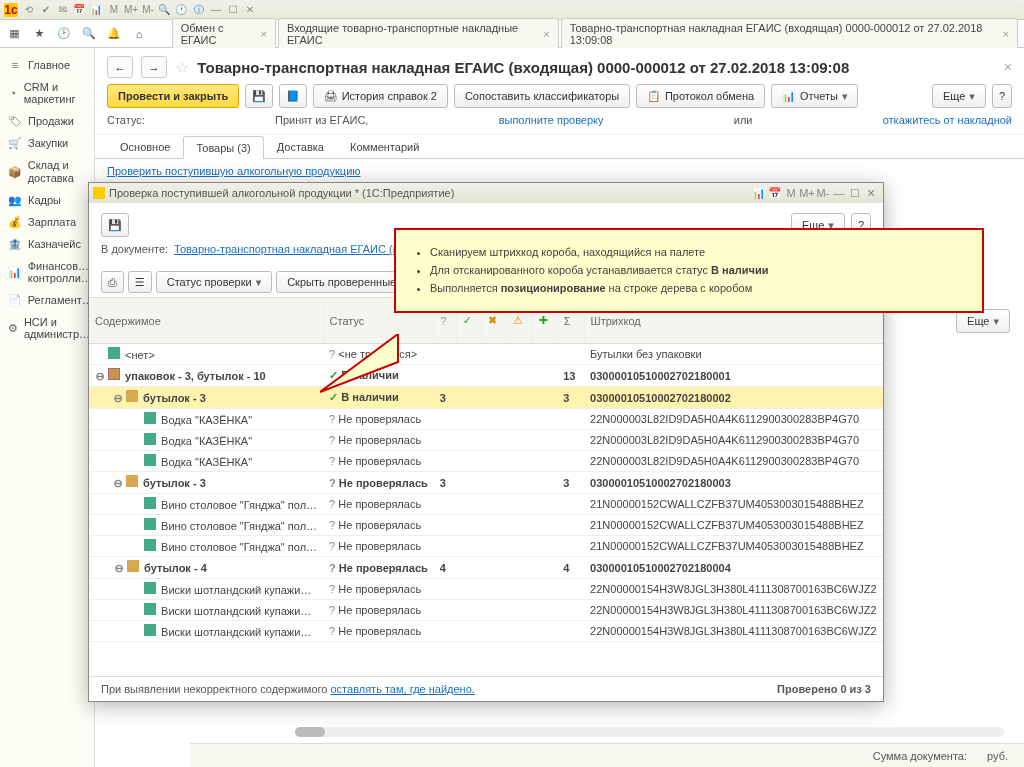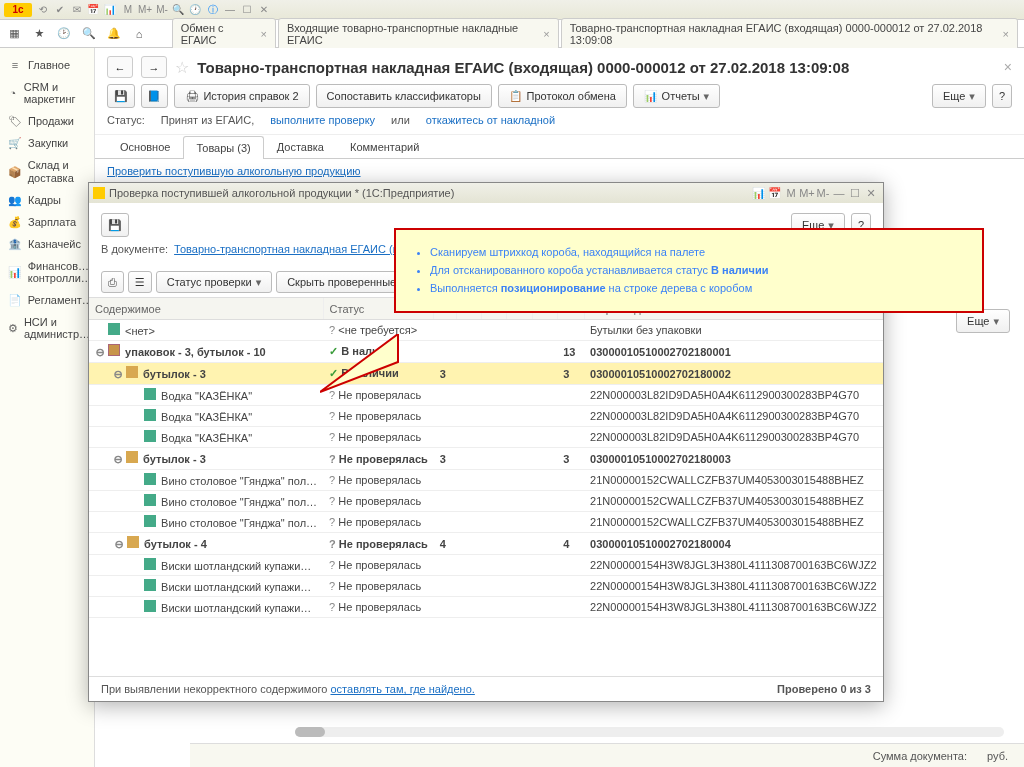--- a/index.html
+++ b/index.html
@@ -1,18 +1,18 @@
 <!DOCTYPE html>
 <html><head>
 <meta charset="utf-8">
 <style>
 * { box-sizing: border-box; margin: 0; padding: 0; font-family: Arial, sans-serif; font-size: 11px; }
 body { background: #f5f5f5; width: 1024px; height: 767px; overflow: hidden; position: relative; }
 .titlebar { height: 20px; background: linear-gradient(#f0f0e8,#e8e8d8); display: flex; align-items: center; padding: 0 4px; border-bottom: 1px solid #ccc; }
-.titlebar .logo { width: 28px; height: 14px; background: #ffcc00; border-radius: 2px; margin-right: 4px; display: inline-flex; align-items: center; justify-content: center; font-size: 10px; font-weight: bold; color: #c00; }
+.titlebar .logo { width: 14px; height: 14px; background: #ffcc00; border-radius: 2px; margin-right: 4px; display: inline-flex; align-items: center; justify-content: center; font-size: 12px; font-weight: bold; color: #c00; }
 .titlebar .title { flex: 1; color: #555; font-size: 10px; }
 .titlebar .sysicons { display: flex; gap: 3px; align-items: center; }
 .titlebar .sysicons span { width: 14px; height: 14px; display: inline-flex; align-items: center; justify-content: center; color: #888; font-size: 10px; cursor: default; }
 .topicons { height: 28px; background: #fff; border-bottom: 1px solid #ccc; display: flex; align-items: center; padding: 0 6px; gap: 8px; }
 .topicons .ic { width: 18px; height: 18px; display: inline-flex; align-items: center; justify-content: center; color: #555; }
 .tabrow { display: flex; align-items: center; gap: 2px; margin-left: 16px; font-size: 11px; }
 .tabrow .tab { background: #f8f8f0; border: 1px solid #ccc; padding: 3px 8px; border-radius: 3px 3px 0 0; display: flex; align-items: center; gap: 4px; color: #444; }
 .tabrow .tab .x { color: #999; cursor: pointer; }
 .mainwrap { display: flex; height: calc(100% - 48px); }
 .sidebar { width: 95px; background: #fdfdf5; border-right: 1px solid #ddd; padding: 6px 0; }
@@ -22,21 +22,21 @@
 .docheader { padding: 8px 12px; border-bottom: 1px solid #eee; }
 .docheader .row1 { display: flex; align-items: center; gap: 8px; margin-bottom: 6px; }
 .docheader .row1 .navbtn { border: 1px solid #ccc; background: #fafafa; width: 26px; height: 22px; display: inline-flex; align-items: center; justify-content: center; border-radius: 3px; }
 .docheader .row1 h1 { font-size: 15px; font-weight: bold; color: #333; }
 .docheader .row1 .star { color: #ccc; font-size: 16px; }
 .docheader .row1 .closex { margin-left: auto; color: #aaa; font-size: 14px; cursor: pointer; }
 .docheader .row2 { display: flex; align-items: center; gap: 6px; margin-bottom: 6px; }
 .btn { border: 1px solid #bbb; background: linear-gradient(#fff,#f0f0f0); padding: 3px 10px; border-radius: 3px; cursor: pointer; display: inline-flex; align-items: center; gap: 4px; font-size: 11px; color: #333; height: 24px; }
 .btn.yellow { background: linear-gradient(#ffe680,#ffd940); border-color: #d4a800; font-weight: bold; }
 .btn.icon { padding: 3px 6px; }
-.docheader .row3 { color: #555; font-size: 11px; display: flex; gap: 16px; align-items: center; }
+.docheader .row3 { color: #555; font-size: 11px; display: flex; gap: 16px; align-items: center; justify-content: space-between; }
 .docheader .row3 a { color: #1a6fc4; cursor: pointer; }
 .doctabs { display: flex; border-bottom: 1px solid #ccc; padding: 0 12px; gap: 0; }
 .doctabs .dt { padding: 5px 12px; border: 1px solid transparent; border-bottom: none; color: #444; cursor: pointer; }
 .doctabs .dt.active { border-color: #ccc; background: #fff; border-radius: 3px 3px 0 0; position: relative; top: 1px; }
 .docbody { padding: 6px 12px; flex: 1; position: relative; }
 .docbody a { color: #1a6fc4; text-decoration: underline; }
 .rightplus { position: absolute; right: 14px; top: 150px; display: flex; gap: 4px; }
 .dialog { position: absolute; left: 88px; top: 182px; width: 796px; height: 520px; background: #fff; border: 1px solid #888; box-shadow: 0 4px 20px rgba(0,0,0,0.3); display: flex; flex-direction: column; }
 .dialog .dtitle { height: 20px; background: linear-gradient(#f0f0e8,#e4e4d4); display: flex; align-items: center; padding: 0 4px; font-size: 10px; color: #555; }
 .dialog .dtitle .logo { width: 12px; height: 12px; background: #ffcc00; margin-right: 4px; }
@@ -45,34 +45,34 @@
 .dialog .dhead { padding: 10px 12px 6px; }
 .dialog .dhead h2 { font-size: 14px; font-weight: bold; margin-bottom: 8px; }
 .dialog .dhead .drow { display: flex; align-items: center; gap: 6px; margin-bottom: 6px; }
 .dialog .dhead .drow .label { color: #555; }
 .dialog .dhead .drow a { color: #1a6fc4; text-decoration: underline; }
 .dtoolbar { padding: 4px 12px; display: flex; gap: 4px; align-items: center; }
 .dtoolbar .btn { height: 22px; }
 .dropdown::after { content: " ▾"; color: #666; }
 .tree { flex: 1; overflow: auto; border-top: 1px solid #ddd; }
 .tree table { width: 100%; border-collapse: collapse; }
-.tree th { background: #f5f5f0; text-align: left; padding: 4px 6px; border-bottom: 1px solid #ddd; border-right: 1px solid #eee; font-weight: normal; color: #666; font-size: 11px; }
+.tree th { background: #f5f5f0; text-align: left; padding: 16px 6px; border-bottom: 1px solid #ddd; border-right: 1px solid #eee; font-weight: normal; color: #666; font-size: 11px; }
 .tree td { padding: 3px 6px; border-bottom: 1px solid #eee; color: #444; font-size: 11px; white-space: nowrap; overflow: hidden; }
 .tree tr.sel { background: #fff3b0; }
 .tree tr.grp td { font-weight: bold; }
 .tree .exp { display: inline-block; width: 10px; text-align: center; color: #888; cursor: pointer; }
 .tree .boticon { display: inline-block; width: 12px; height: 12px; background: #4a8; margin-right: 2px; }
 .tree .boxicon { display: inline-block; width: 12px; height: 12px; background: #d8a850; margin-right: 2px; }
 .tree .pkgicon { display: inline-block; width: 12px; height: 12px; background: #c8954a; margin-right: 2px; border: 1px solid #a67; }
 .status-ok { color: #3a9c3a; }
 .status-q { color: #888; }
 .dfooter { padding: 6px 12px; border-top: 1px solid #ddd; display: flex; font-size: 11px; color: #555; }
 .dfooter a { color: #1a6fc4; text-decoration: underline; }
 .dfooter .sp { flex: 1; }
-.callout { position: absolute; left: 394px; top: 228px; width: 590px; background: #ffffcc; border: 2px solid #c00; padding: 12px 16px; z-index: 10; font-size: 13px; color: #3b82f6; }
+.callout { position: absolute; left: 394px; top: 228px; width: 590px; background: #ffffcc; border: 2px solid #c00; padding: 12px 16px; z-index: 10; font-size: 13px; color: #404040; }
 .callout ul { list-style: disc; padding-left: 18px; }
 .callout li { margin: 3px 0; line-height: 1.35; }
 .callout b { font-weight: bold; }
 .callout-line { position: absolute; left: 320px; top: 334px; width: 80px; height: 60px; z-index: 9; pointer-events: none; }
 .footer { position: absolute; bottom: 0; left: 95px; right: 0; height: 24px; background: #f8f8f0; border-top: 1px solid #ddd; display: flex; align-items: center; justify-content: flex-end; padding: 0 16px; gap: 20px; color: #555; }
 .scrollthumb { position: absolute; bottom: 30px; left: 200px; right: 20px; height: 10px; background: #eee; border-radius: 5px; }
 .scrollthumb .th { width: 30px; height: 100%; background: #bbb; border-radius: 5px; }
 </style>
 </head>
 <body>
@@ -171,20 +171,21 @@
   <div class="content">
     <div class="docheader">
       <div class="row1">
         <span class="navbtn">←</span>
         <span class="navbtn">→</span>
         <span class="star">☆</span>
         <h1>Товарно-транспортная накладная ЕГАИС (входящая) 0000-000012 от 27.02.2018 13:09:08</h1>
         <span class="closex">×</span>
       </div>
       <div class="row2">
+        <button class="btn yellow">Провести и закрыть</button>
         <button class="btn icon">💾</button>
         <button class="btn icon">📘</button>
         <button class="btn">🖨 <span>История справок 2</span></button>
         <button class="btn">Сопоставить классификаторы</button>
         <button class="btn">📋 <span>Протокол обмена</span></button>
         <button class="btn dropdown">📊 <span>Отчеты</span></button>
         <span style="flex:1"></span>
         <button class="btn dropdown">Еще</button>
         <button class="btn icon">?</button>
       </div>

